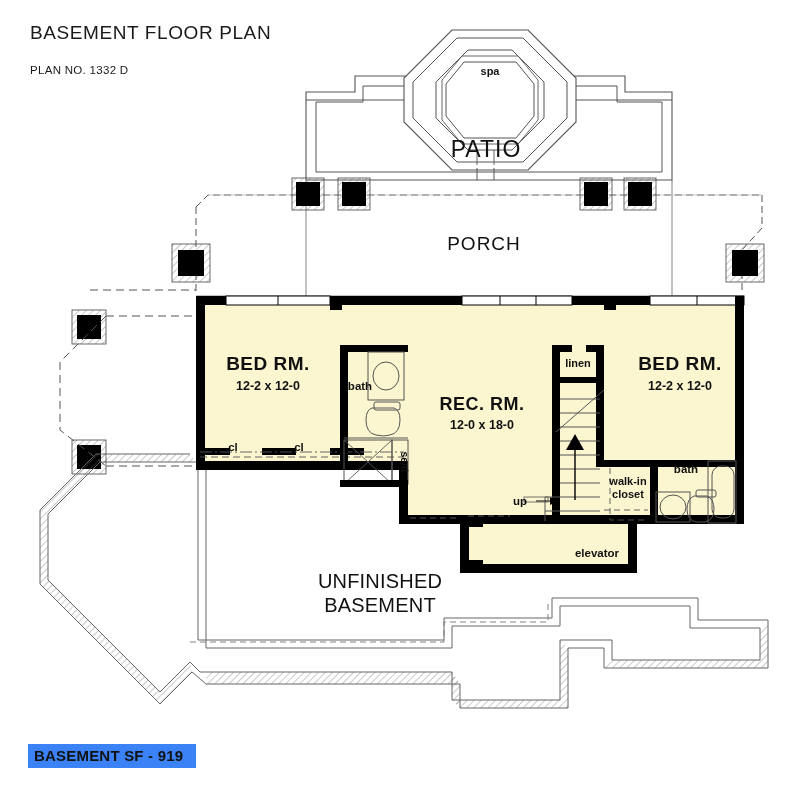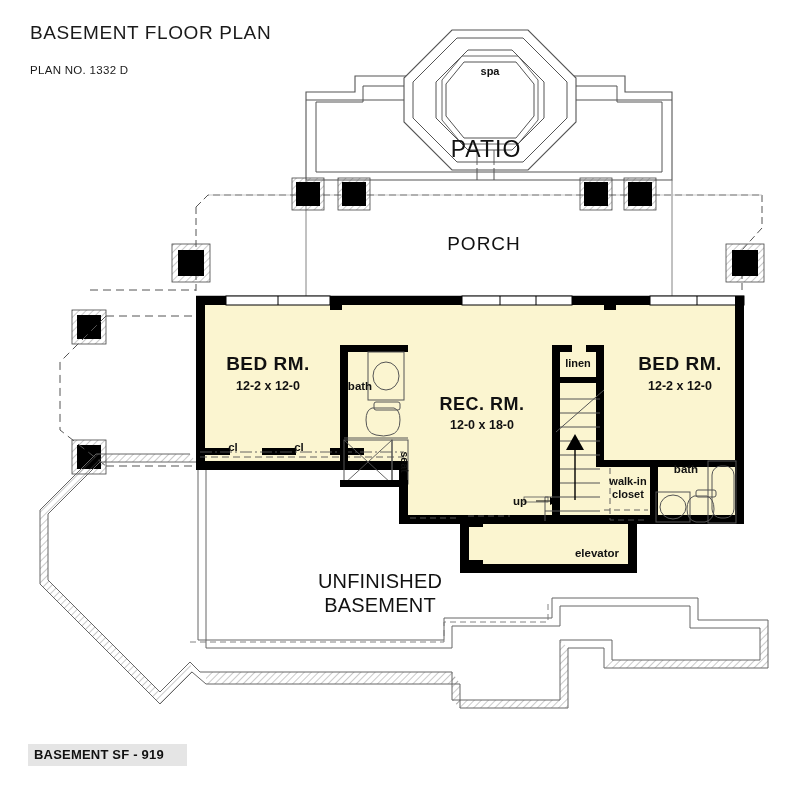--- a/index.html
+++ b/index.html
@@ -9,22 +9,22 @@
   }
   #plan-root{position:absolute;inset:0;text-decoration:underline;}
   svg#floorplan{position:absolute;left:0;top:0;width:800px;height:788px;display:block;}
 
   .title-block{position:absolute;left:30px;top:22px;}
   .title-main{font-size:19px;letter-spacing:0.6px;color:#1a1a1a;font-weight:400;white-space:nowrap;}
   .title-sub{font-size:11.5px;letter-spacing:0.3px;color:#1a1a1a;margin-top:20px;white-space:nowrap;}
 
   .sf-block{
     position:absolute;left:28px;top:744px;
-    background:#e5e5e5;padding:3px 23px 4px 6px;
-    font-size:13px;font-weight:bold;letter-spacing:0.2px;color:#111;white-space:nowrap;
+    background:#3b82f6;padding:3px 13px 4px 6px;
+    font-size:15px;font-weight:bold;letter-spacing:0.2px;color:#111;white-space:nowrap;
   }
 </style>
 </head>
 <body>
 
 <div id="plan-root">
 
   <div class="title-block">
     <div class="title-main">BASEMENT FLOOR PLAN</div>
     <div class="title-sub">PLAN NO. 1332 D</div>

